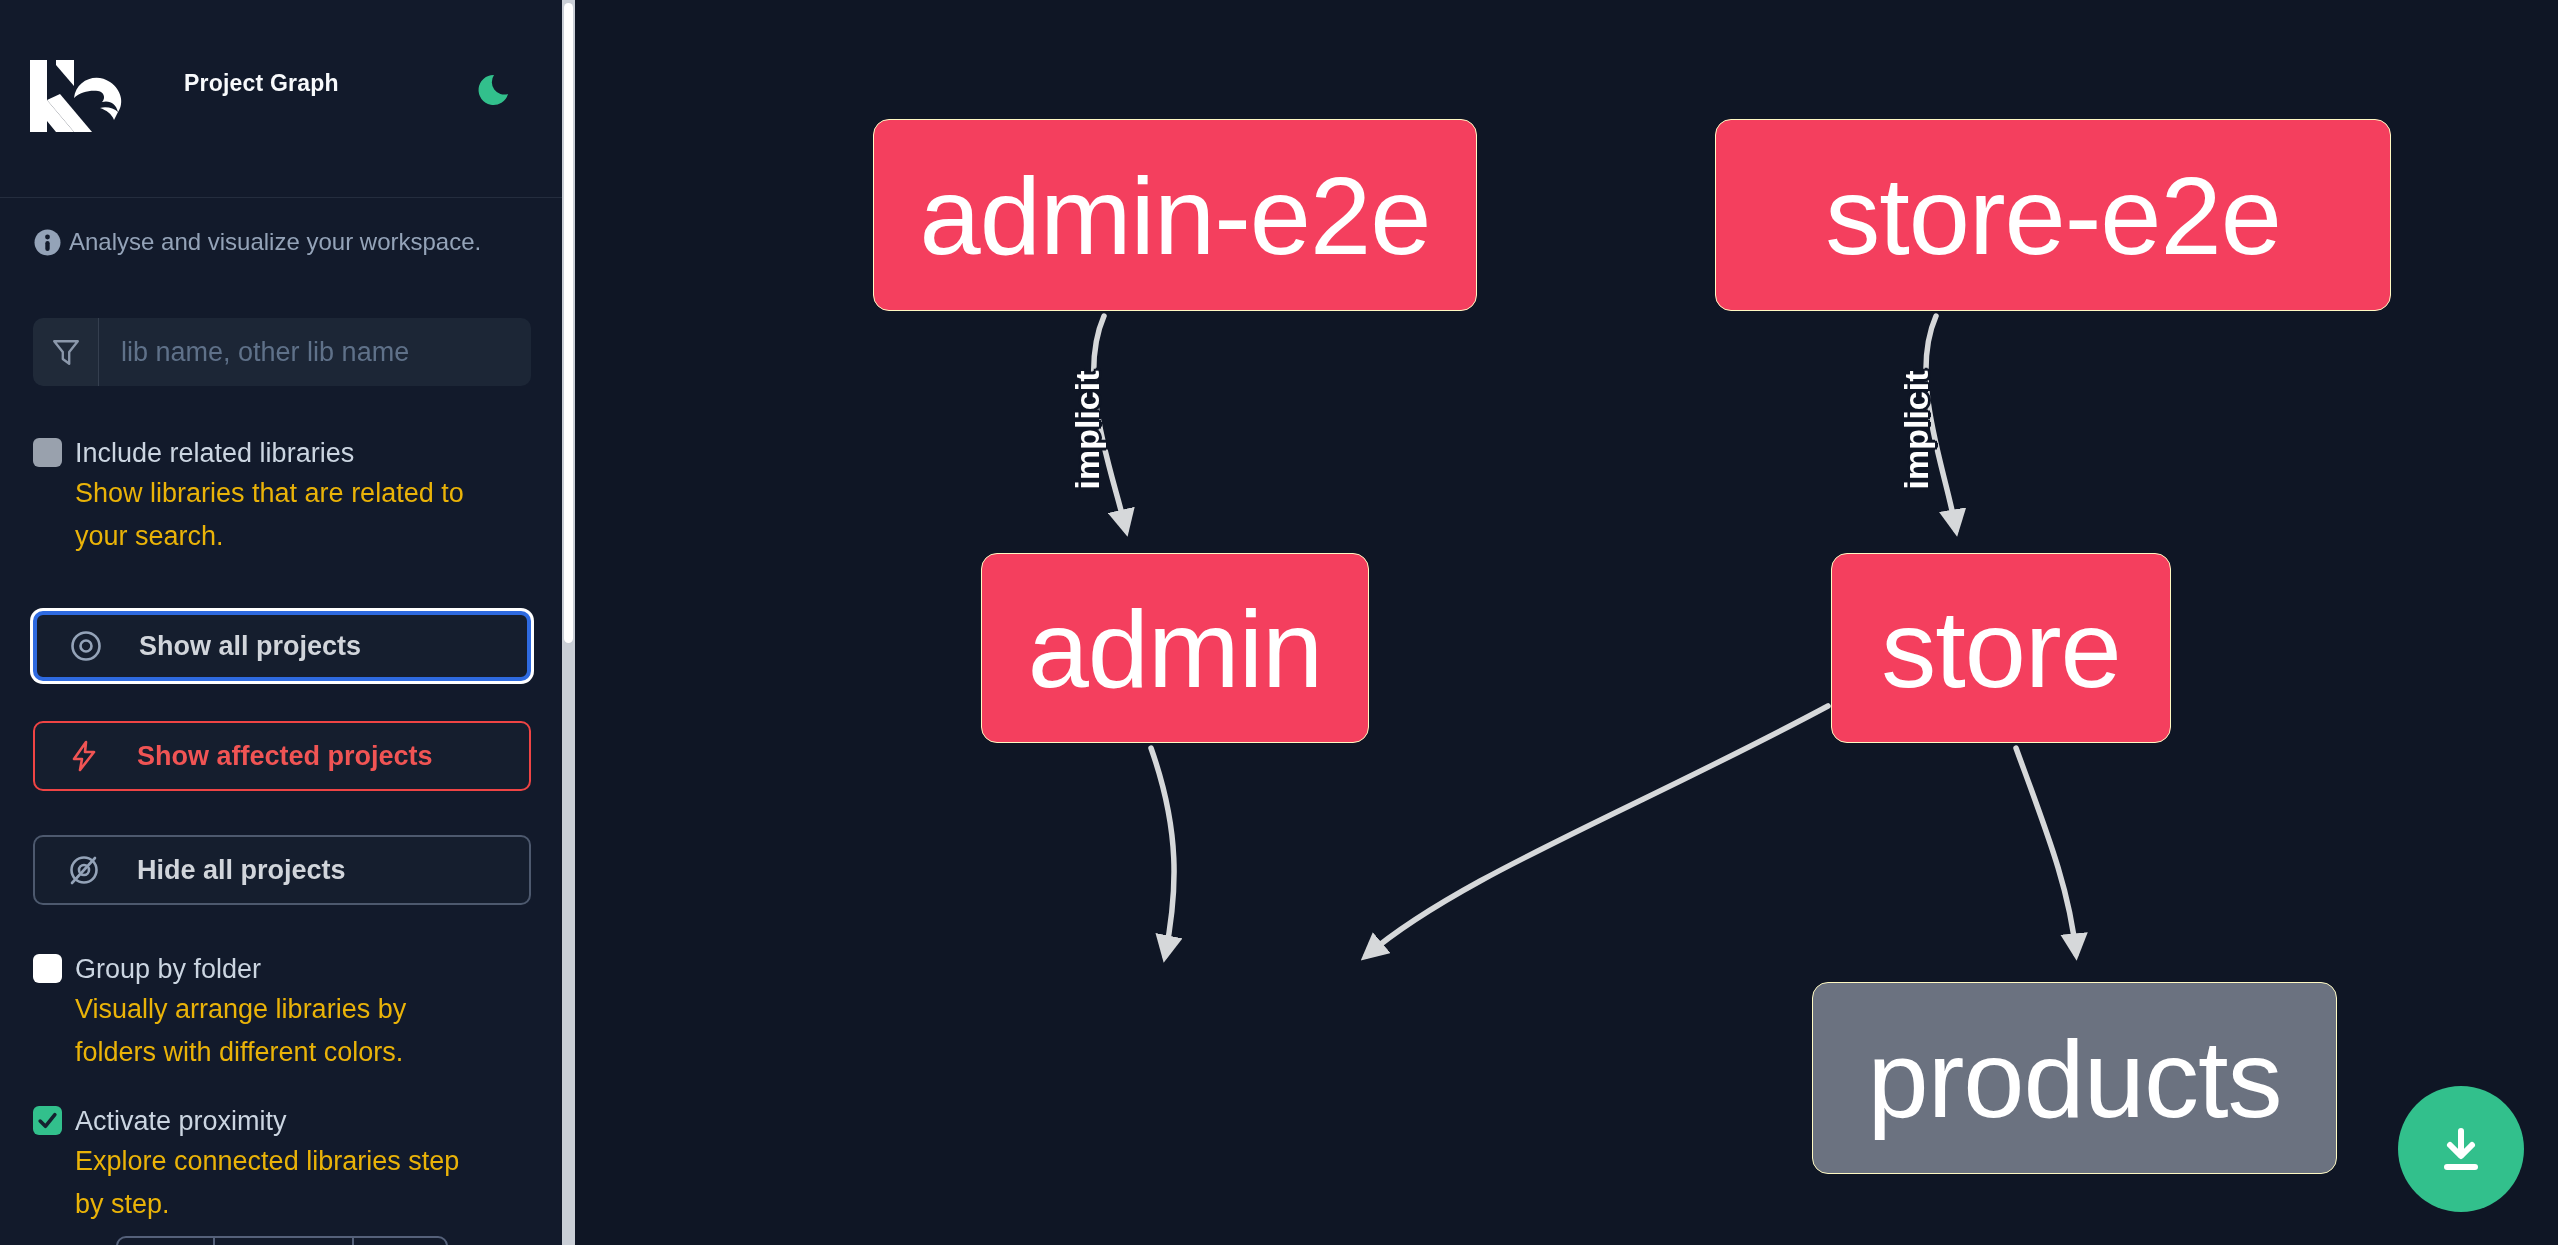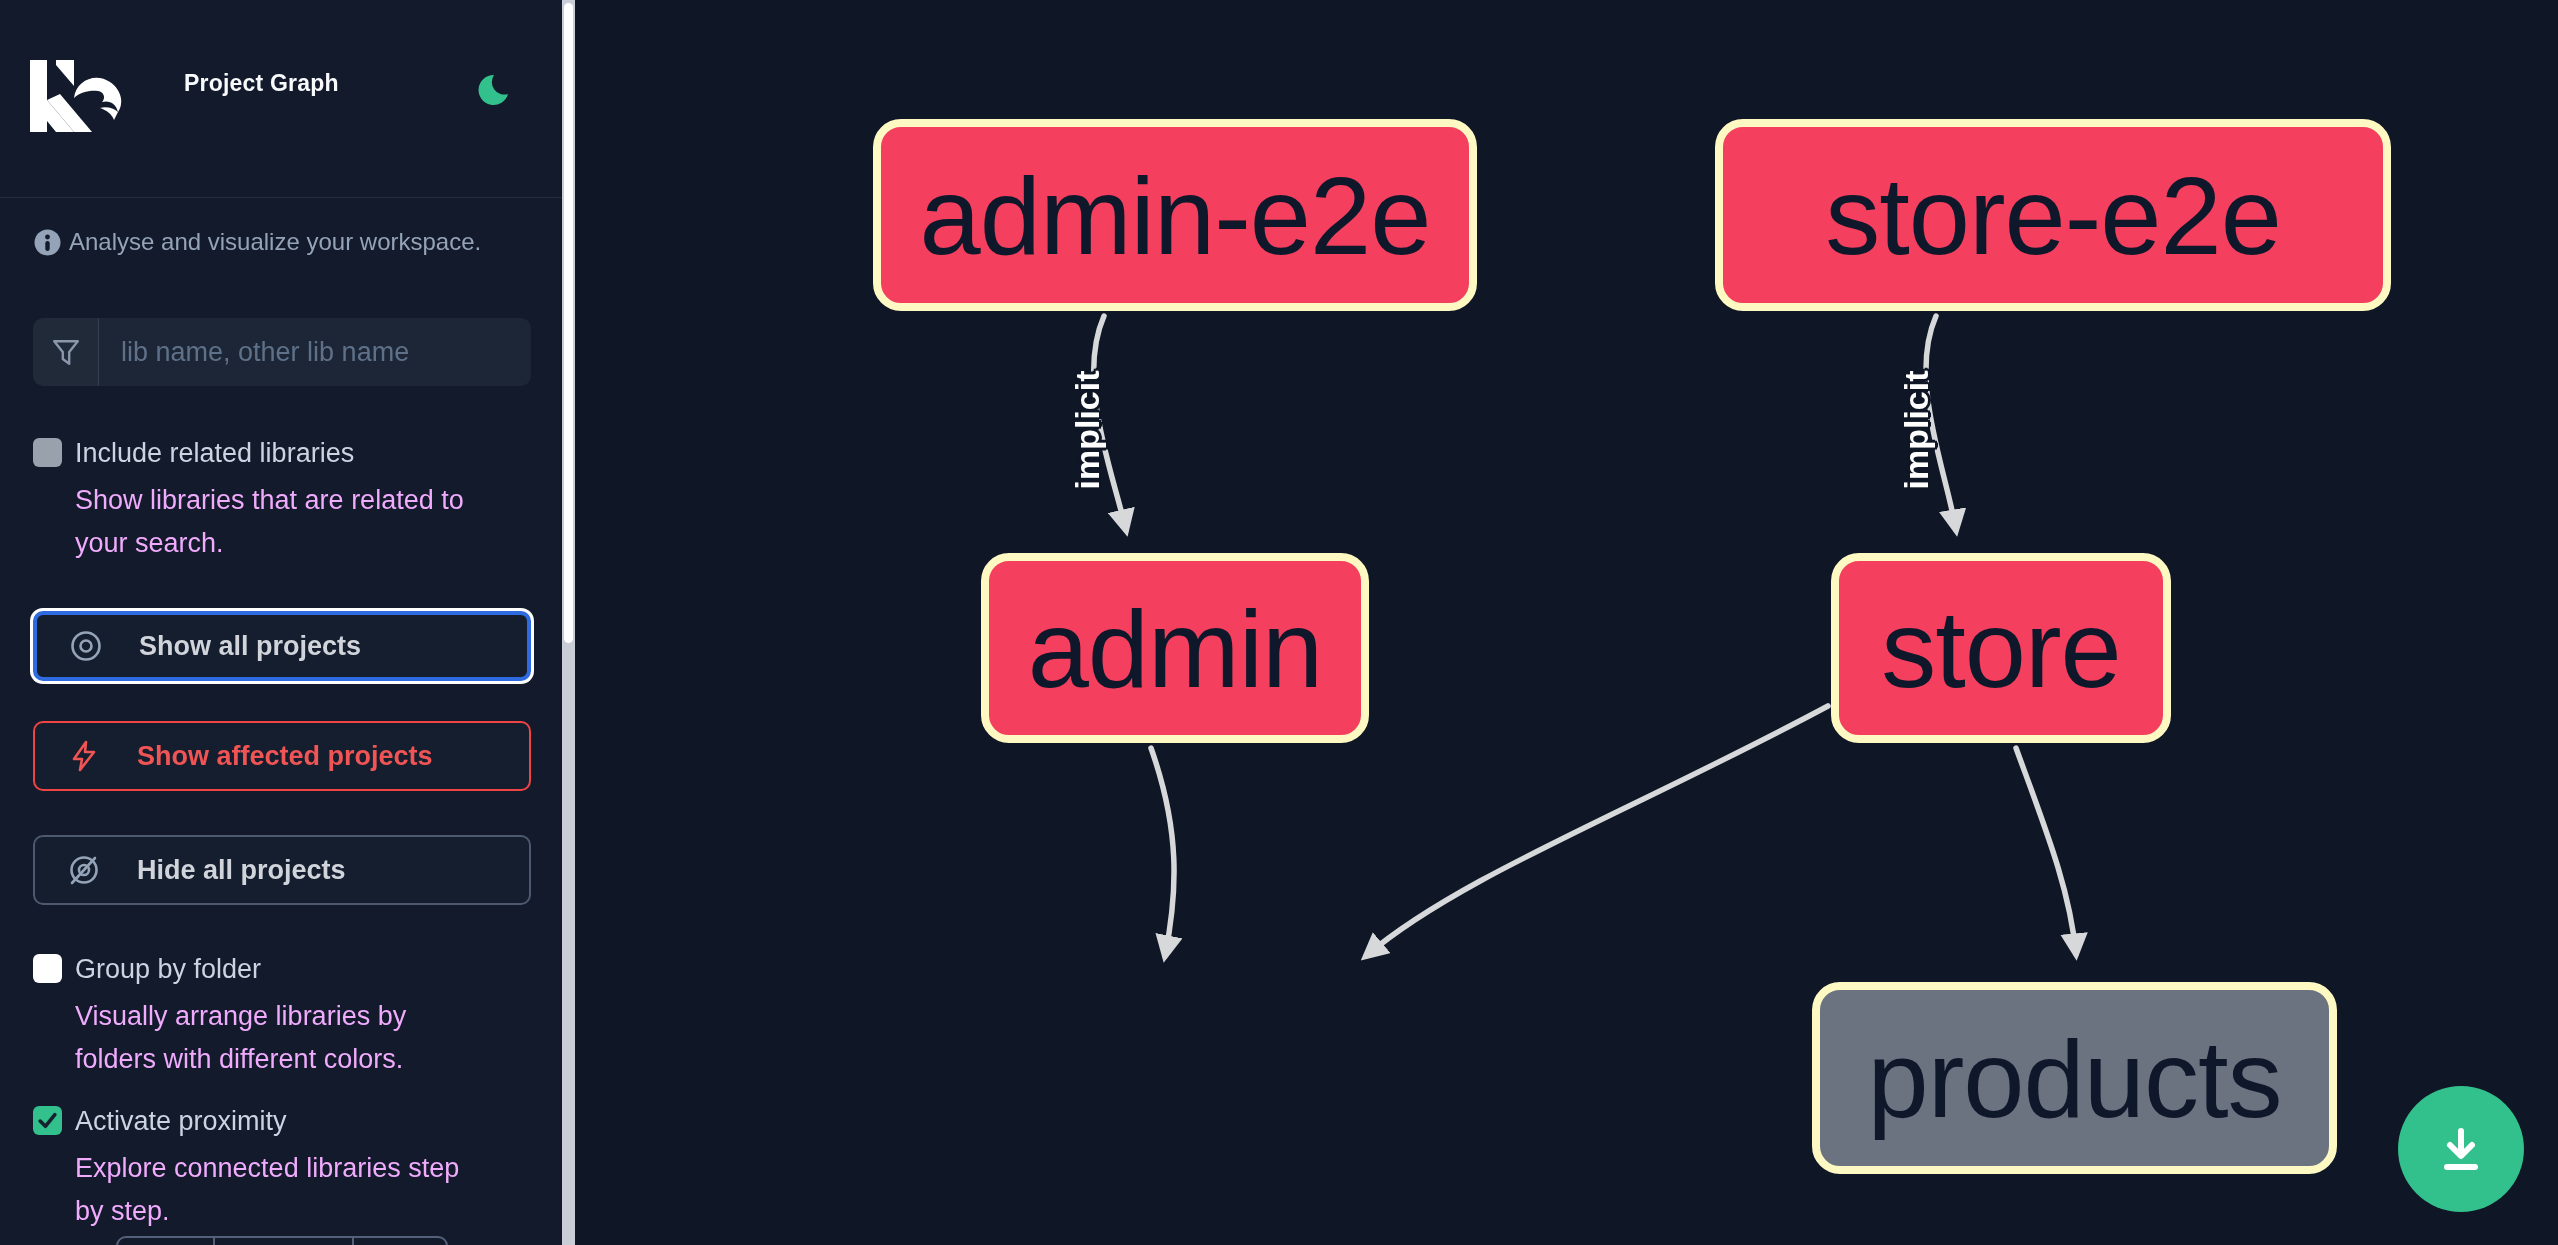--- a/index.html
+++ b/index.html
@@ -25,21 +25,21 @@
   .search-icon-cell{width:66px;height:100%;display:flex;align-items:center;justify-content:center;background:rgba(255,255,255,.02);border-right:1px solid rgba(148,163,184,.18)}
   .search-input{flex:1;background:transparent;border:none;outline:none;color:#cbd5e1;font-size:27px;padding:0 22px;font-family:inherit}
   .search-input::placeholder{color:#5f7189}
 
   .check-row{position:absolute;left:33px;width:470px;display:block;cursor:pointer}
   .cb-box{position:absolute;left:0;top:2px;width:29px;height:29px;border-radius:6px}
   .cb-gray{background:#99a1ad}
   .cb-white{background:#ffffff}
   .cb-green{background:var(--green,#32c08c);display:flex;align-items:center;justify-content:center}
   .cb-label{display:block;padding-left:42px;color:#cbd5e1;font-size:27px;font-weight:400;line-height:34px}
-  .cb-desc{display:block;padding-left:42px;margin-top:9px;color:#f0abfc;font-size:27px;line-height:43px;width:452px}
+  .cb-desc{display:block;padding-left:42px;margin-top:2px;color:#eab308;font-size:27px;line-height:43px;width:452px}
 
   .btn{position:absolute;left:33px;width:498px;height:70px;border-radius:10px;background:#151e2e;
        display:flex;align-items:center;gap:36px;padding:0 0 0 32px;cursor:pointer;font-family:inherit}
   .btn-label{font-size:27px;font-weight:600;color:#d1d5db}
   .btn-all{top:611px;border:4px solid var(--blue,#2e6ae0);box-shadow:0 0 0 3px #ffffff}
   .btn-affected{top:721px;border:2px solid var(--red,#ef4444)}
   .btn-affected .btn-label{color:#f05454}
   .btn-hide{top:835px;border:2px solid #4d596e}
 
   .stepper-partial{position:absolute;left:116px;top:1236px;width:332px;height:26px;border:2px solid #55617a;border-radius:10px 10px 0 0;display:flex}
@@ -53,22 +53,22 @@
   .scroll-thumb{position:absolute;left:2px;top:3px;width:9px;height:640px;background:#ffffff;border-radius:5px}
 
   
   .canvas{position:absolute;left:575px;top:0;width:1983px;height:1245px;background:var(--canvas,#0f1625)}
   .graph-layer{position:absolute;left:0;top:0;width:2558px;height:1245px;pointer-events:none}
   .edges-svg{position:absolute;left:0;top:0;width:2558px;height:1245px}
   .edge-path{fill:none;stroke:var(--edge,#d6d8da);stroke-width:5.5;stroke-linecap:round}
   .edge-arrow{fill:var(--edge,#d6d8da)}
 
   .node{position:absolute;display:flex;align-items:center;justify-content:center;
-        border-radius:28px;color:#0f172a;font-size:110px;letter-spacing:-1px;
-        pointer-events:auto;cursor:pointer;border:8px solid #fef9c3}
+        border-radius:16px;color:#ffffff;font-size:110px;letter-spacing:-1px;
+        pointer-events:auto;cursor:pointer;border:1px solid #fef9c3}
   .node-pink{background:var(--pink,#f43f5e)}
   .node-plain{background:var(--plain,#6b7280)}
 
   .edge-label{position:absolute;width:220px;height:40px;line-height:40px;text-align:center;
       color:#ffffff;font-size:34px;font-weight:700;transform:rotate(-90deg);pointer-events:none;
       text-shadow:3px 0 0 #0f1625,-3px 0 0 #0f1625,0 3px 0 #0f1625,0 -3px 0 #0f1625,
                   2px 2px 0 #0f1625,-2px -2px 0 #0f1625,2px -2px 0 #0f1625,-2px 2px 0 #0f1625}
 
   .download-fab{position:absolute;left:2398px;top:1086px;width:126px;height:126px;border-radius:50%;
       background:var(--green,#32c08c);border:none;cursor:pointer;display:flex;align-items:center;justify-content:center}

